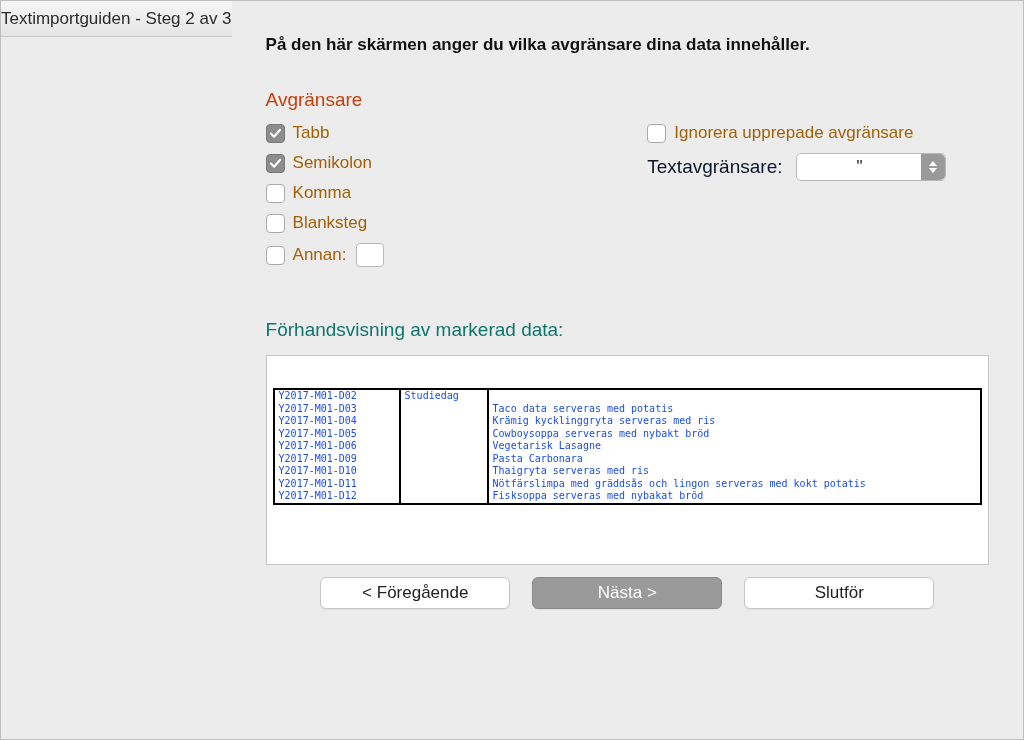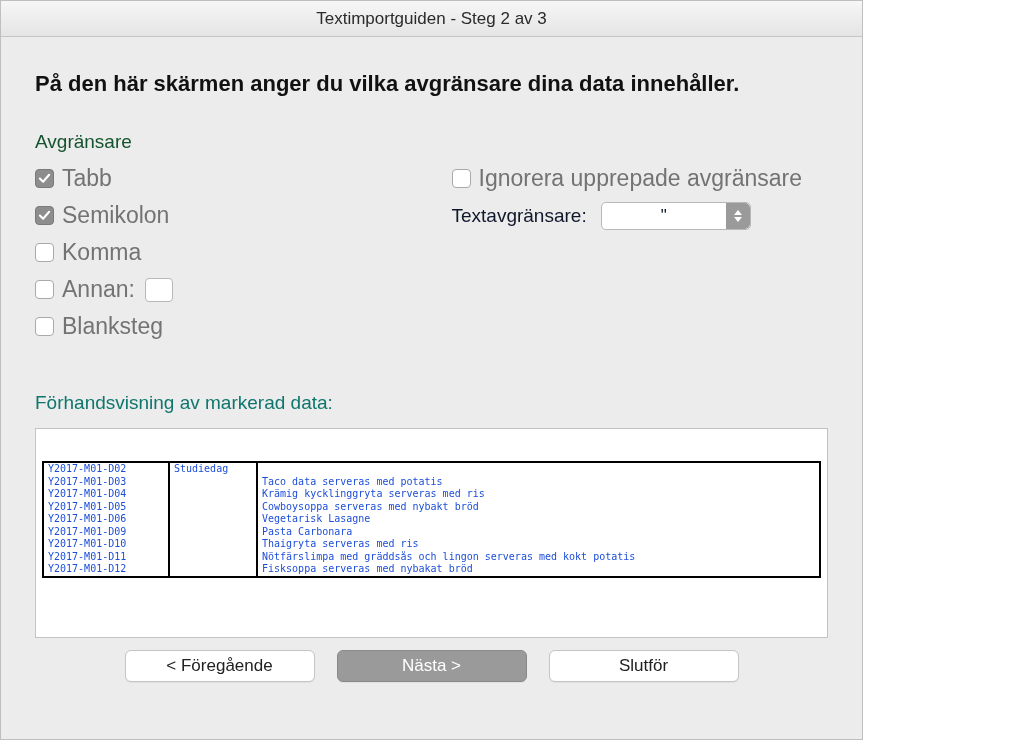--- a/index.html
+++ b/index.html
@@ -5,70 +5,69 @@
   * { box-sizing: border-box; }
   html, body { margin: 0; padding: 0; }
   body {
     font-family: -apple-system, "Helvetica Neue", Helvetica, Arial, sans-serif;
     background: #fff;
     width: 1024px;
     height: 740px;
     overflow: hidden;
   }
   .window {
-    width: 863px;
+    width: 1024px;
     height: 740px;
     background: #ececec;
     display: flex;
-    flex-direction: column;
     border: 1px solid #bfbfbf;
   }
   .titlebar {
     height: 36px;
     line-height: 36px;
     text-align: center;
     font-size: 17px;
     color: #2b2b2b;
     background: linear-gradient(#f6f6f6, #e5e5e5);
     border-bottom: 1px solid #c5c5c5;
   }
   .content {
     flex: 1;
     padding: 34px 34px 0 34px;
     display: flex;
     flex-direction: column;
   }
   .heading {
-    font-size: 22px;
+    font-size: 17px;
     font-weight: 700;
     color: #111;
     margin-bottom: 34px;
   }
   .section-label {
     font-size: 19px;
-    color: #14532d;
+    color: #c2410c;
     margin-bottom: 12px;
   }
   .delim-row {
     display: flex;
     justify-content: space-between;
   }
   .delim-left, .delim-right {
     display: flex;
     flex-direction: column;
     gap: 10px;
   }
   .delim-left { width: 50%; }
   .delim-right { width: 50%; padding-left: 20px; }
   .cb-row {
     display: flex;
     align-items: center;
     gap: 8px;
-    font-size: 23px;
-    color: #737373;
+    font-size: 17px;
+    color: #a16207;
   }
   .checkbox {
     width: 19px;
     height: 19px;
     border-radius: 4px;
     border: 1px solid #a9a9a9;
     background: #fff;
     display: inline-flex;
     align-items: center;
     justify-content: center;
@@ -215,28 +214,28 @@
         <div class="cb-row">
           <span class="checkbox">
             
           </span>
           <span>Komma</span>
         </div>
         <div class="cb-row">
           <span class="checkbox">
             
           </span>
+          <span>Blanksteg</span>
+        </div>
+        <div class="cb-row">
+          <span class="checkbox">
+            
+          </span>
           <span>Annan:</span>
           <span class="small-input"></span>
-        </div>
-        <div class="cb-row">
-          <span class="checkbox">
-            
-          </span>
-          <span>Blanksteg</span>
         </div>
       </div>
 
       <div class="delim-right">
         <div class="cb-row">
           <span class="checkbox">
             
           </span>
           <span>Ignorera upprepade avgränsare</span>
         </div>

